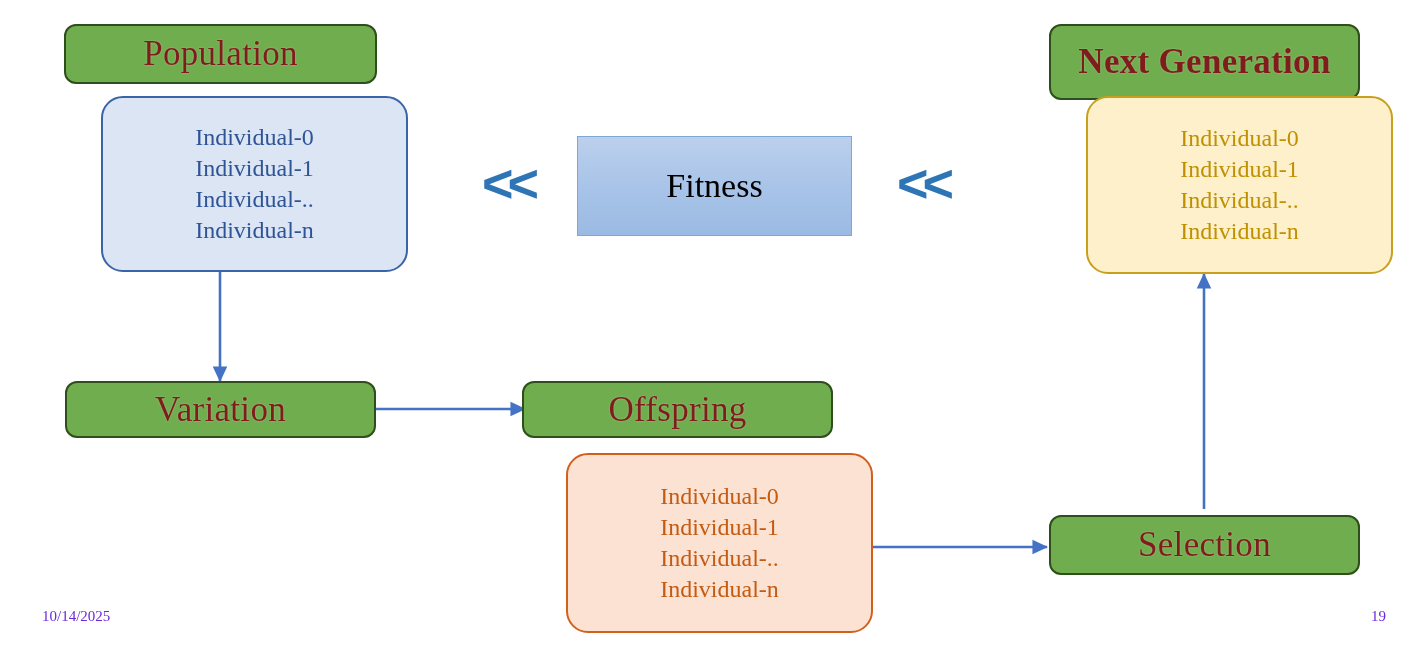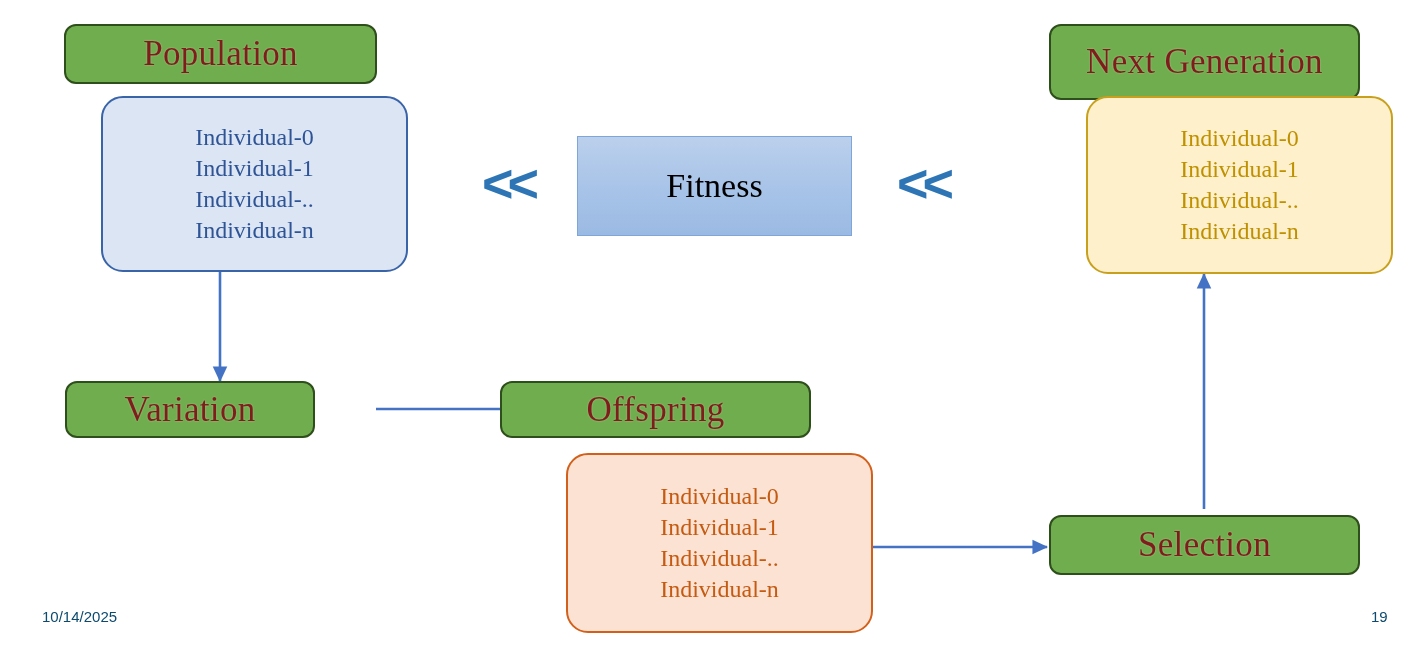--- a/index.html
+++ b/index.html
@@ -88,22 +88,22 @@
     position: absolute;
     left: 0; top: 0;
     width: 1410px;
     height: 658px;
     pointer-events: none;
   }
 
   
   .footer-text {
     position: absolute;
-    color: #0c4a6e;
-    font-family: Liberation Sans, sans-serif;
+    color: #6d28d9;
+    font-family: Liberation Serif, serif;
     font-size: 15px;
     white-space: nowrap;
   }
 </style>
 </head>
 <body>
 
 <div id="slide">
 
   <svg id="wires" viewBox="0 0 1410 658" width="1410" height="658" xmlns="http://www.w3.org/2000/svg">
@@ -126,21 +126,21 @@
     <span>Population</span>
   </div>
 
   <div class="panel panel-blue" style="left:66px; top:96px; width:307px; height:176px; font-size:24px;">
     <span class="row">Individual-0</span>
     <span class="row">Individual-1</span>
     <span class="row">Individual-..</span>
     <span class="row">Individual-n</span>
   </div>
 
-  <div class="pill" style="left:1049px; top:24px; width:311px; height:76px; font-size:35px;">
+  <div class="pill" style="left:1049px; top:24px; width:311px; height:76px; font-size:35px;font-weight:bold;">
     <span>Next Generation</span>
   </div>
 
   <div class="panel panel-yellow" style="left:1051px; top:96px; width:307px; height:178px; font-size:24px;">
     <span class="row">Individual-0</span>
     <span class="row">Individual-1</span>
     <span class="row">Individual-..</span>
     <span class="row">Individual-n</span>
   </div>
 
@@ -149,25 +149,25 @@
   </div>
 
   <div class="fitness-box" style="left:577px; top:136px; width:275px; height:100px; font-size:34px;text-align:right;">
     <span>Fitness</span>
   </div>
 
   <div class="chev" style="left:897px; top:156px; font-size:54px; letter-spacing:-6px;">
     <span>&lt;&lt;</span>
   </div>
 
-  <div class="pill" style="left:65px; top:381px; width:250px; height:57px; font-size:35px;">
+  <div class="pill" style="left:65px; top:381px; width:311px; height:57px; font-size:35px;">
     <span>Variation</span>
   </div>
 
-  <div class="pill" style="left:500px; top:381px; width:311px; height:57px; font-size:35px;">
+  <div class="pill" style="left:522px; top:381px; width:311px; height:57px; font-size:35px;">
     <span>Offspring</span>
   </div>
 
   <div class="panel panel-orange" style="left:531px; top:453px; width:307px; height:180px; font-size:24px;">
     <span class="row">Individual-0</span>
     <span class="row">Individual-1</span>
     <span class="row">Individual-..</span>
     <span class="row">Individual-n</span>
   </div>
 

